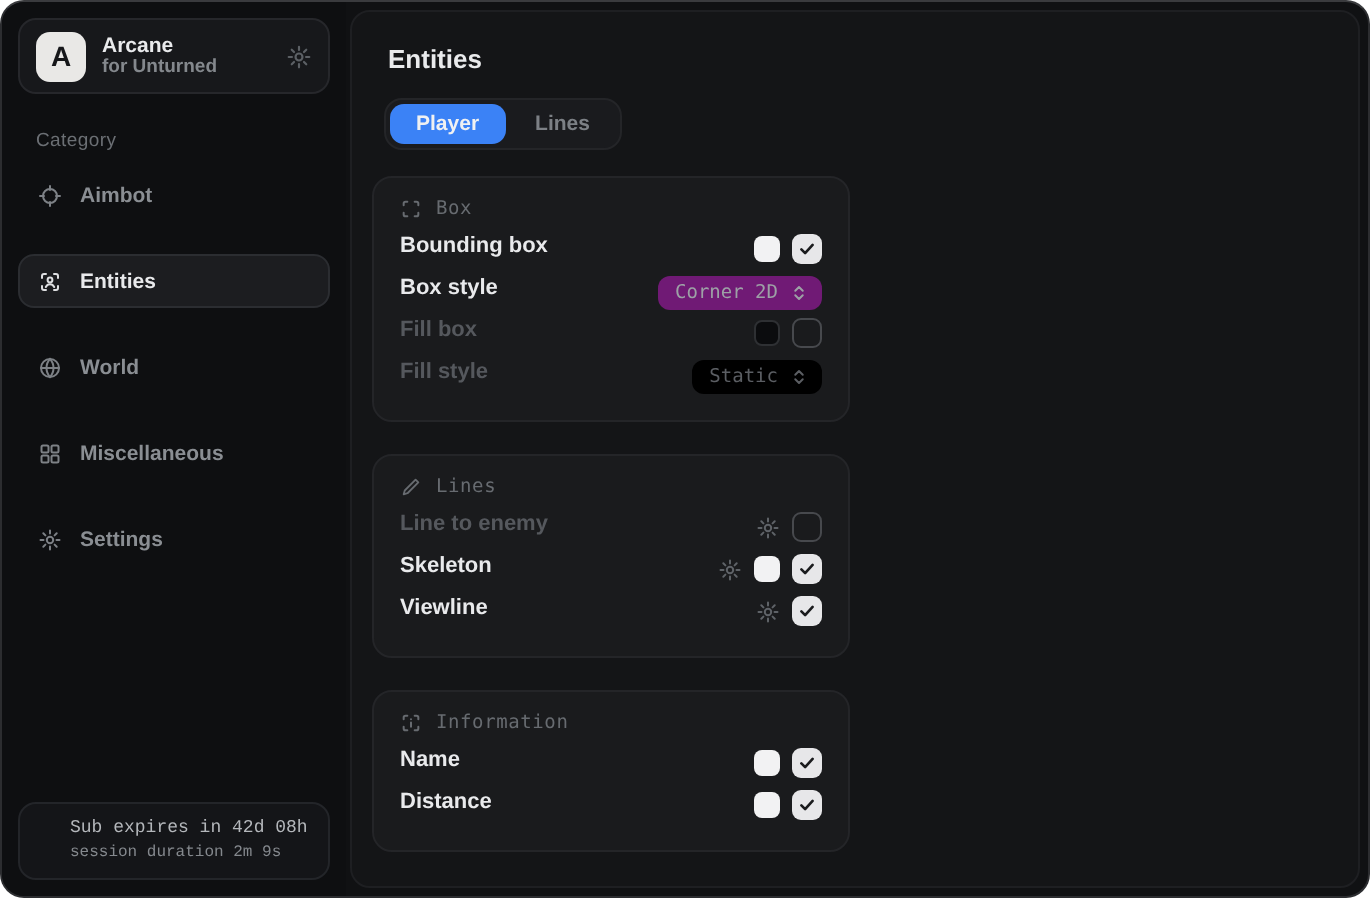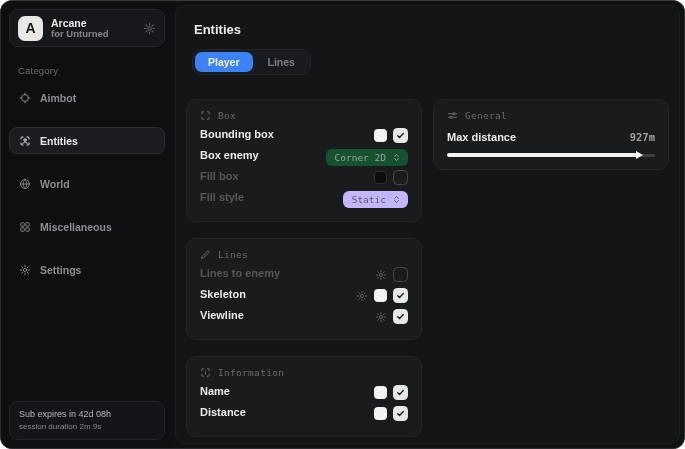--- a/index.html
+++ b/index.html
@@ -43,39 +43,39 @@
   .nav-item{
     height:27px;display:flex;align-items:center;gap:9px;padding:0 9px;border-radius:8px;
     font-size:10.5px;font-weight:600;color:var(--text-mid);cursor:pointer;border:1px solid transparent;
   }
   .nav-item .icon{color:#7d8186;}
   .nav-item.active{background:#1c1d20;border-color:#2b2d31;color:var(--text-bright);}
   .nav-item.active .icon{color:#dfe0e2;}
   .sidebar-spacer{flex:1;}
   .sub-card{
     border:1px solid #232529;background:#141518;border-radius:9px;
-    padding:6px 9px;font-family:Liberation Sans, sans-serif;line-height:1.5;
+    padding:6px 25px;font-family:Liberation Mono, monospace;line-height:1.5;
   }
   .sub-line1{font-size:9px;color:#b4b7bb;white-space:nowrap;}
   .sub-line2{font-size:8px;color:#84888d;white-space:nowrap;}
   
   .main{
     flex:1;margin:4px 4px 4px 2px;background:var(--panel-bg);
     border:1px solid #1e1f22;border-radius:10px;padding:14px 10px;overflow:hidden;
   }
   .page-title{font-size:13px;font-weight:bold;color:var(--text-bright);margin:2px 0 0 8px;}
   .tabbar{
     display:inline-flex;margin:12px 0 0 6px;background:#1a1b1e;border:1px solid #242528;
     border-radius:9px;padding:2px;gap:2px;
   }
   .tab{
     font-size:10.5px;font-weight:600;color:#7c8085;padding:4px 13px;border-radius:7px;cursor:pointer;
   }
   .tab.active{background:#3b82f6;color:#f0f1f2;}
-  .content{display:flex;gap:11px;margin-top:24px;align-items:flex-start;}
+  .content{display:flex;gap:11px;margin-top:13px;align-items:flex-start;}
   .col{display:flex;flex-direction:column;gap:16px;width:239px;}
   .card{
     background:var(--card-bg);border:1px solid var(--card-border);border-radius:10px;
     padding:10px 13px 9px 13px;width:100%;
   }
   .card-header{
     display:flex;align-items:center;gap:7px;color:var(--text-header);
     font-family:"DejaVu Sans Mono",monospace;font-size:9.5px;margin-bottom:7px;letter-spacing:.3px;
   }
   .row{display:flex;align-items:flex-start;justify-content:space-between;height:21px;}
@@ -84,25 +84,25 @@
   .controls{display:flex;align-items:center;gap:6px;}
   .swatch{width:13px;height:13px;border-radius:4px;cursor:pointer;}
   .swatch.dark{border:1px solid #2e3033;}
   .checkbox{
     width:15px;height:15px;border-radius:4.5px;cursor:pointer;
     display:flex;align-items:center;justify-content:center;
   }
   .checkbox.checked{background:#e7e7e9;color:#1b1c1e;}
   .checkbox.unchecked{background:transparent;border:1.5px solid #47494d;}
   .dropdown{
-    display:flex;align-items:center;gap:6px;background:#14532d;border-radius:6px;
+    display:flex;align-items:center;gap:6px;background:#701a75;border-radius:6px;
     padding:3px 7px 3px 9px;cursor:pointer;
     font-family:"DejaVu Sans Mono",monospace;font-size:9.5px;color:#9da1a6;
   }
-  .row.disabled .dropdown{background:#c4b5fd;color:#5b5e63;}
+  .row.disabled .dropdown{background:#000000;color:#5b5e63;}
   .gear-btn{color:#5f6368;cursor:pointer;}
   
   .slider-row{display:flex;align-items:center;justify-content:space-between;height:18px;margin-top:2px;}
   .slider-value{font-size:10.5px;font-weight:600;color:#9da1a6;font-family:"DejaVu Sans Mono",monospace;}
   .slider{position:relative;height:10px;margin-top:4px;cursor:pointer;}
   .slider-track{position:absolute;top:4px;left:0;right:0;height:2.5px;border-radius:2px;background:#3c3e42;}
   .slider-fill{position:absolute;top:3px;left:0;height:4px;border-radius:2px;background:#f2f2f3;}
   .slider-handle{
     position:absolute;top:0.5px;width:0;height:0;margin-left:-4px;
     border-top:4.5px solid transparent;border-bottom:4.5px solid transparent;border-left:7px solid #ffffff;
@@ -219,21 +219,21 @@
               <span class="swatch" style="background:#f2f2f3;"></span>
               <span class="checkbox checked">
                 <svg width="9" height="9" viewBox="0 0 24 24" fill="none" stroke="currentColor" stroke-width="3.5" stroke-linecap="round" stroke-linejoin="round">
                     <path d="M4.5 12.5l5 5 10-11"></path>
                   </svg>
               </span>
             </span>
           </div>
 
           <div class="row">
-            <span class="row-label">Box enemy</span>
+            <span class="row-label">Box style</span>
             <span class="dropdown">
               <span>Corner 2D</span>
               <span class="icon">
                 <svg width="9" height="9" viewBox="0 0 24 24" fill="none" stroke="currentColor" stroke-width="2.6" stroke-linecap="round" stroke-linejoin="round">
                     <path d="M7 9l5-5 5 5M7 15l5 5 5-5"></path>
                   </svg>
               </span>
             </span>
           </div>
 
@@ -262,21 +262,21 @@
           <div class="card-header">
             <span class="icon">
               <svg width="11" height="11" viewBox="0 0 24 24" fill="none" stroke="currentColor" stroke-width="2" stroke-linecap="round" stroke-linejoin="round">
                 <path d="M4 20l1.2-4.2L17 4l3 3L8.2 18.8 4 20z"></path>
               </svg>
             </span>
             <span>Lines</span>
           </div>
 
           <div class="row disabled">
-            <span class="row-label">Lines to enemy</span>
+            <span class="row-label">Line to enemy</span>
             <span class="controls">
               <span class="icon gear-btn">
                 <svg width="12" height="12" viewBox="0 0 24 24" fill="none" stroke="currentColor" stroke-width="2" stroke-linecap="round">
                   <circle cx="12" cy="12" r="3.2"></circle>
                   <path d="M12 2.5v3M12 18.5v3M2.5 12h3M18.5 12h3M5.3 5.3l2.1 2.1M16.6 16.6l2.1 2.1M18.7 5.3l-2.1 2.1M7.4 16.6l-2.1 2.1"></path>
                 </svg>
               </span>
               <span class="checkbox unchecked"></span>
             </span>
           </div>
@@ -347,41 +347,16 @@
               <span class="checkbox checked">
                 <svg width="9" height="9" viewBox="0 0 24 24" fill="none" stroke="currentColor" stroke-width="3.5" stroke-linecap="round" stroke-linejoin="round">
                     <path d="M4.5 12.5l5 5 10-11"></path>
                   </svg>
               </span>
             </span>
           </div>
         </div>
       </div>
 
-      <div class="col">
-        <div class="card">
-          <div class="card-header">
-            <span class="icon">
-              <svg width="11" height="11" viewBox="0 0 24 24" fill="none" stroke="currentColor" stroke-width="2.2" stroke-linecap="round">
-                <path d="M3 8h9M18 8h3M3 16h3M12 16h9"></path>
-                  <circle cx="15" cy="8" r="2.2"></circle>
-                  <circle cx="9" cy="16" r="2.2"></circle>
-              </svg>
-            </span>
-            <span>General</span>
-          </div>
-
-          <div class="slider-row">
-            <span class="row-label">Max distance</span>
-            <span class="slider-value">927m</span>
-          </div>
-
-          <div class="slider">
-            <div class="slider-track"></div>
-            <div class="slider-fill" style="width: 92.7%;"></div>
-            <div class="slider-handle" style="left: 92.7%;"></div>
-          </div>
-        </div>
-      </div>
 
     </div>
   </div>
 </div>
 
 </body></html>

